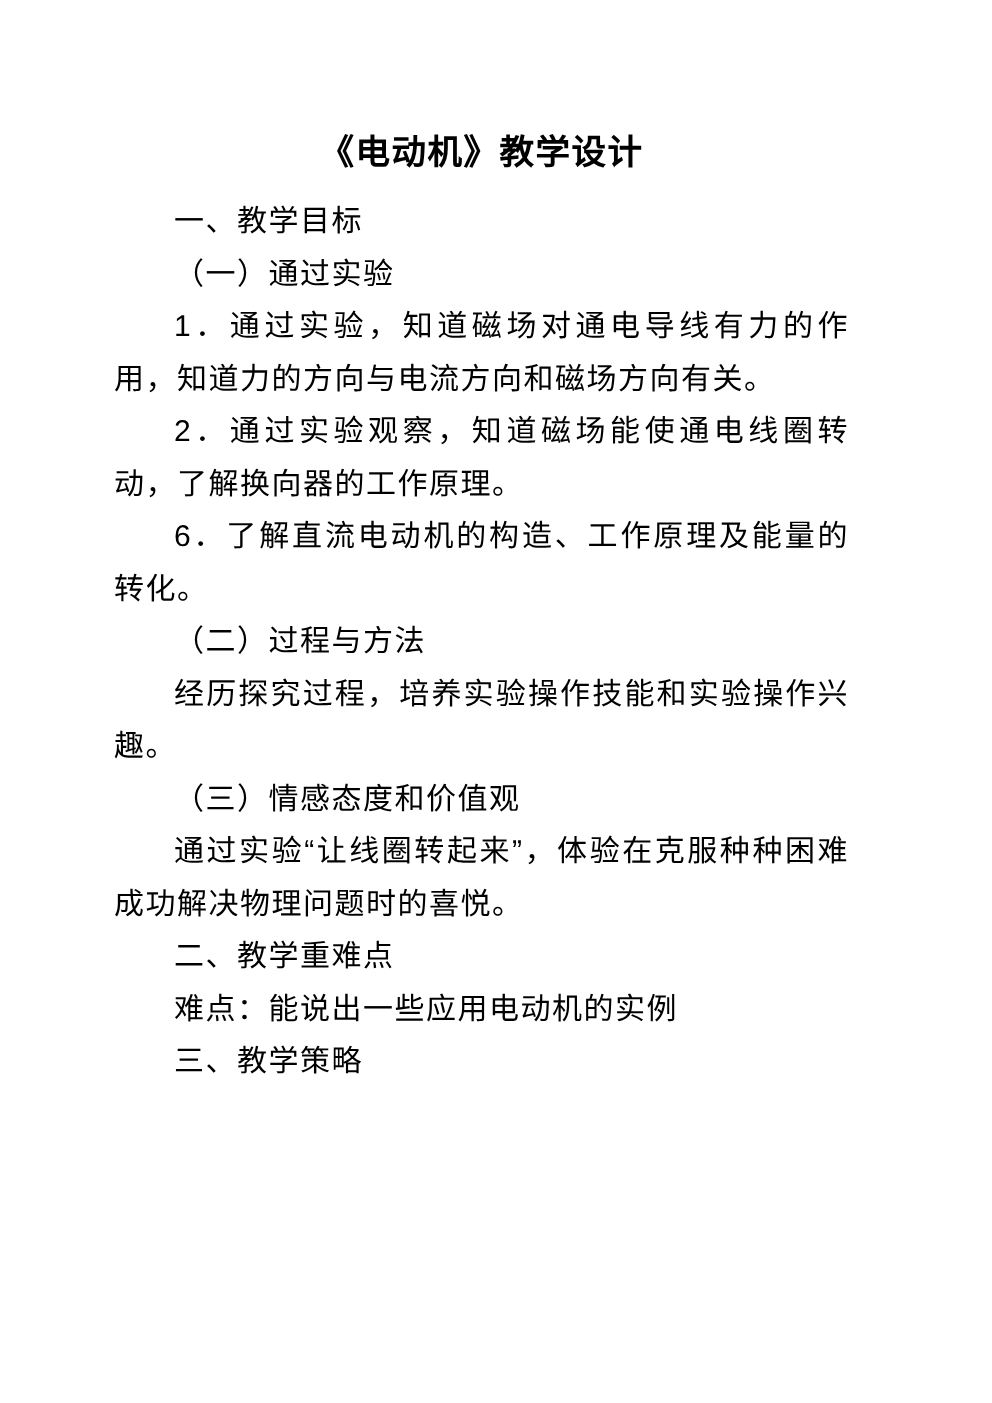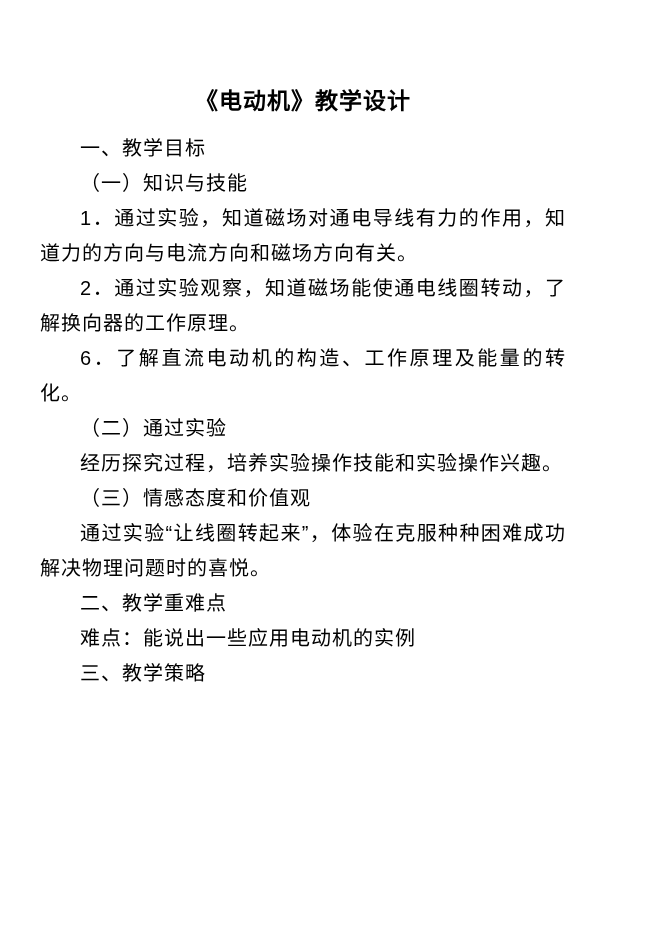--- a/index.html
+++ b/index.html
@@ -9,21 +9,21 @@
   }
   .page {
     position: relative;
     width: 661px;
     height: 935px;
     background: #ffffff;
     overflow: hidden;
     margin: 0 auto;
   }
   .content {
-    padding: 84px 95px 0 40px; 
+    padding: 84px 95px 0 76px; 
     color: #000000;
   }
   .doc-title {
     font-size: 23px;
     font-weight: bold;
     text-align: center;
     line-height: 34px;
     margin-bottom: 13px;
     letter-spacing: 1px;
     color: #000000;
@@ -40,25 +40,25 @@
   }
 </style>
 </head>
 <body>
 
 <div class="page">
   <div class="content">
     <h1 class="doc-title">《电动机》教学设计</h1>
 
     <p class="para">一、教学目标</p>
-    <p class="para">（一）知识与技能</p>
+    <p class="para">（一）通过实验</p>
     <p class="para">1．通过实验，知道磁场对通电导线有力的作用，知道力的方向与电流方向和磁场方向有关。</p>
     <p class="para">2．通过实验观察，知道磁场能使通电线圈转动，了解换向器的工作原理。</p>
     <p class="para">6．了解直流电动机的构造、工作原理及能量的转化。</p>
-    <p class="para">（二）通过实验</p>
+    <p class="para">（二）过程与方法</p>
     <p class="para">经历探究过程，培养实验操作技能和实验操作兴趣。</p>
     <p class="para">（三）情感态度和价值观</p>
     <p class="para">通过实验“让线圈转起来”，体验在克服种种困难成功解决物理问题时的喜悦。</p>
     <p class="para">二、教学重难点</p>
     <p class="para">难点：能说出一些应用电动机的实例</p>
     <p class="para">三、教学策略</p>
   </div>
 </div>
 
 </body></html>

